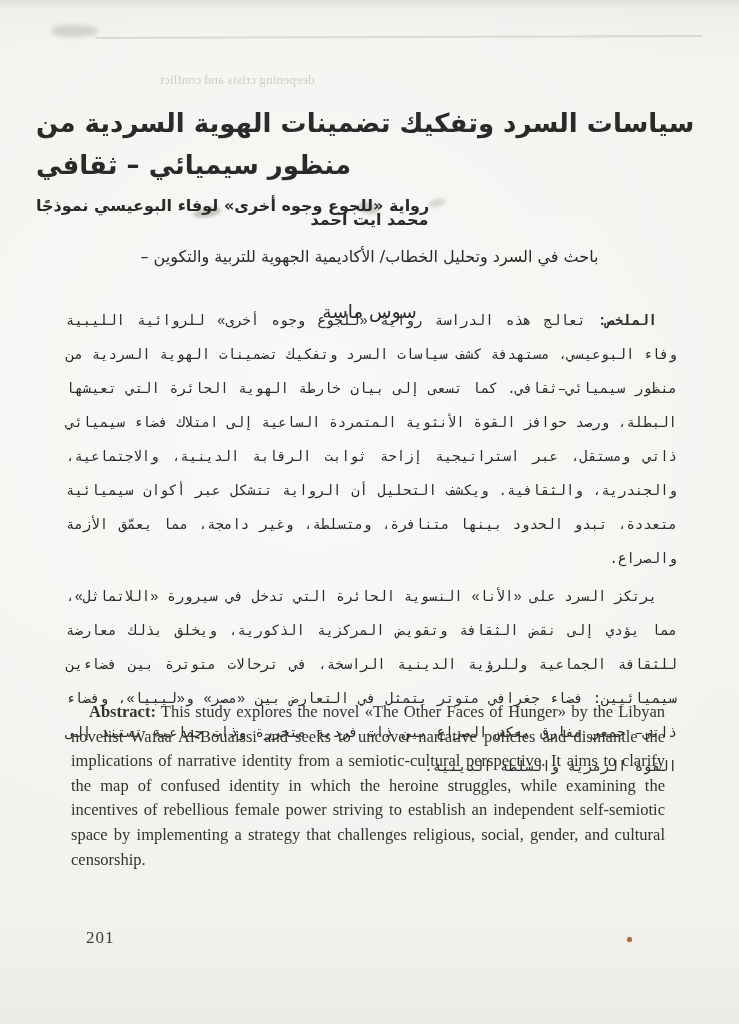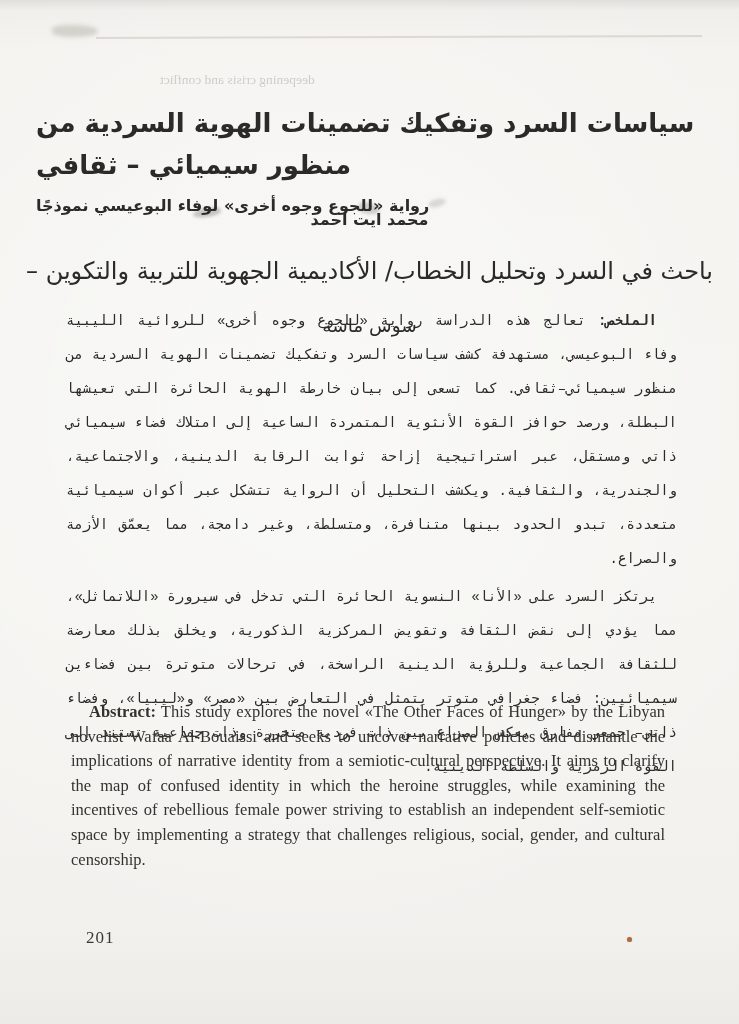--- a/index.html
+++ b/index.html
@@ -50,21 +50,21 @@
     position:absolute;top:102px;left:36px;right:40px;
     direction:rtl;text-align:left;font-weight:700;
   }
   .title-line1{font-size:26px;line-height:42px;}
   .title-line2{font-size:16px;line-height:40px;}
   .author-block{
     position:absolute;top:206px;left:0;right:0;
     direction:rtl;text-align:center;
   }
   .author-name{font-size:16px;font-weight:700;line-height:28px;}
-  .author-affiliation{font-size:24px;line-height:30px;margin-top:22px;}
+  .author-affiliation{font-size:16px;line-height:30px;margin-top:8px;}
   .author-affiliation2{font-size:18.5px;line-height:28px;margin-top:26px;}
   .arabic-abstract{
     position:absolute;top:304px;right:62px;left:66px;
     direction:rtl;text-align:justify;
     font-size:14px;line-height:34px;font-family:Liberation Mono, monospace;
   }
   .arabic-abstract p{margin:0;text-indent:20px;}
   .arabic-abstract p.p2{margin-top:4px;}
   .arabic-abstract .label{font-weight:700;}
   .english-abstract{

